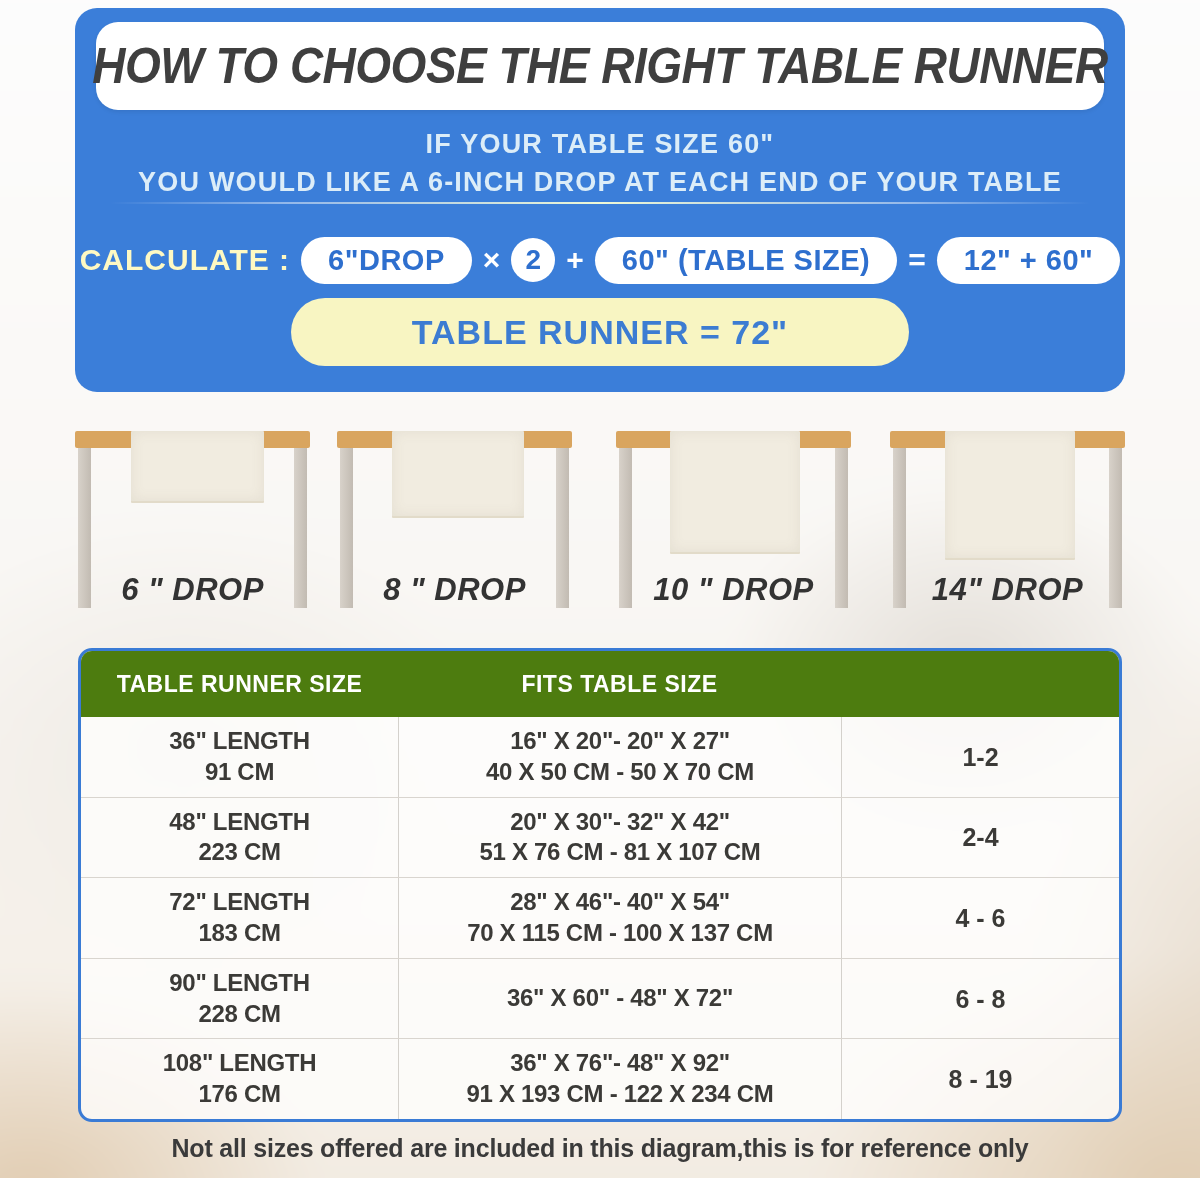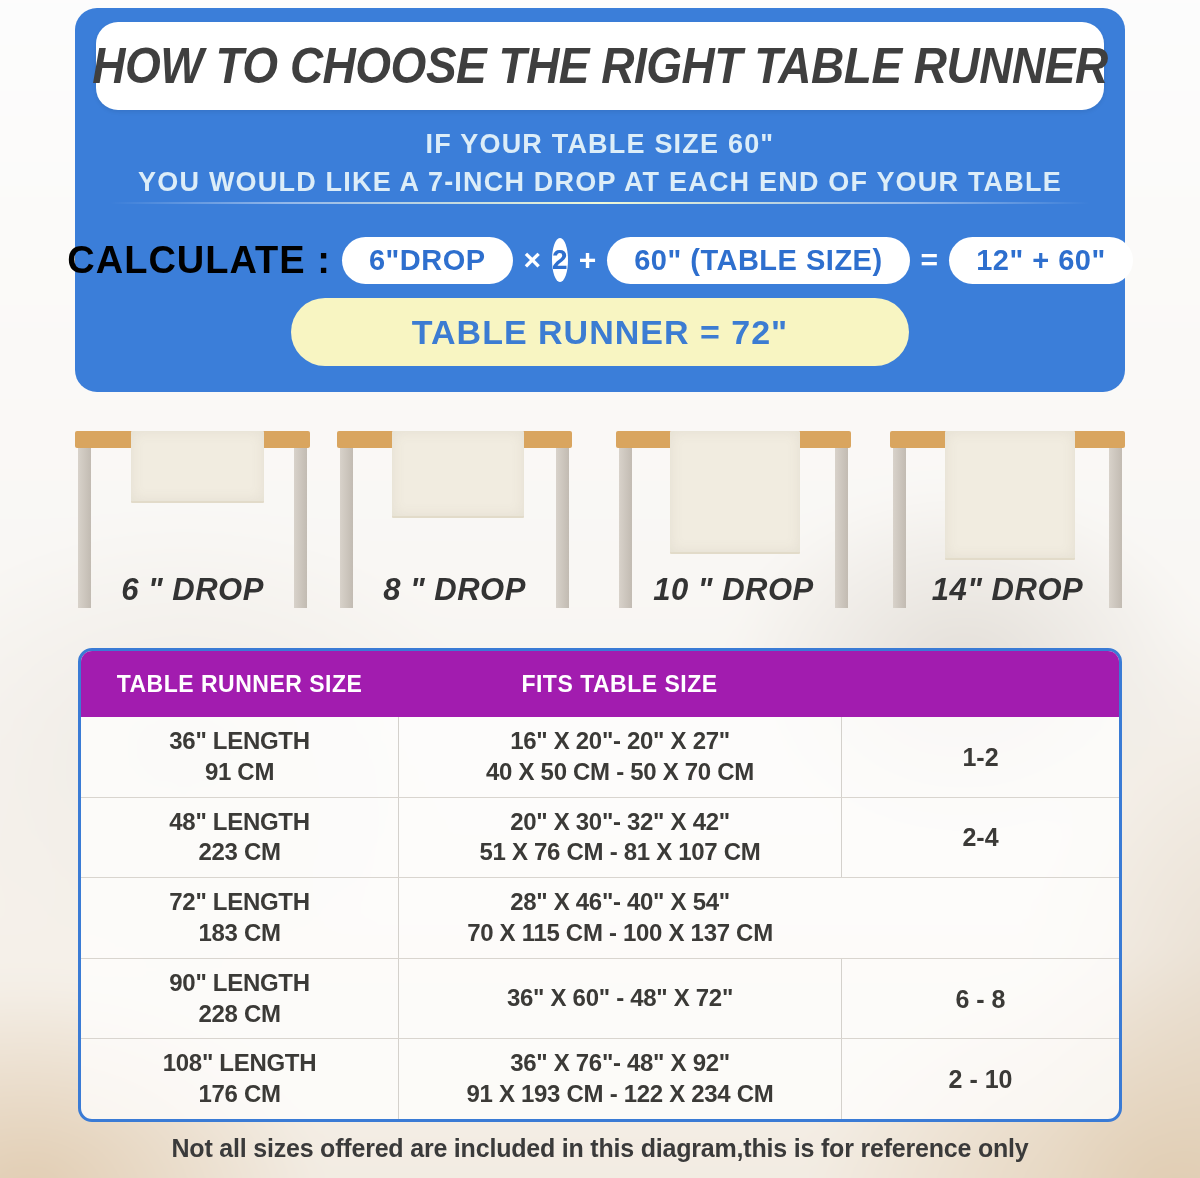--- a/index.html
+++ b/index.html
@@ -25,21 +25,21 @@
   .title-box span{font-size:46px;font-weight:bold;font-style:italic;color:#3f3f3f;
         letter-spacing:-.5px;transform:scaleY(1.08);white-space:nowrap;}
   .sub{position:absolute;left:0;right:0;text-align:center;color:#dcedf8;font-weight:600;
         font-size:27px;letter-spacing:1.2px;white-space:nowrap;}
   .sub1{top:121px;} .sub2{top:159px;}
   .hero-divider{position:absolute;left:35px;right:35px;top:194px;height:2px;
         background:linear-gradient(90deg,rgba(255,255,255,0),rgba(255,255,255,.45) 18%,
                    rgba(248,255,214,.95) 50%,rgba(255,255,255,.45) 82%,rgba(255,255,255,0));}
   .calc-row{position:absolute;left:0;right:0;top:226px;height:52px;display:flex;
         align-items:center;justify-content:center;gap:11px;}
-  .calc-label{color:#000000;font-weight:bold;font-size:38px;letter-spacing:1px;white-space:nowrap;}
+  .calc-label{color:#fef9c3;font-weight:bold;font-size:30px;letter-spacing:1px;white-space:nowrap;}
   .pill{background:#fff;color:#2e6fce;font-weight:bold;font-size:29px;letter-spacing:.5px;
         border-radius:999px;padding:7px 27px;white-space:nowrap;}
   .op{color:#fff;font-weight:bold;font-size:30px;}
   .mult-circle{width:44px;height:44px;border-radius:50%;background:#fff;color:#2e6fce;
         display:flex;align-items:center;justify-content:center;font-weight:bold;font-size:28px;}
   .result-pill{position:absolute;top:290px;left:50%;transform:translateX(-50%);
         width:618px;height:68px;background:#f8f5c2;border-radius:999px;display:flex;
         align-items:center;justify-content:center;color:#3c7cd2;font-weight:bold;
         font-size:34px;letter-spacing:1px;white-space:nowrap;}
 
@@ -57,21 +57,21 @@
         white-space:nowrap;}
   .fig1{left:75px;}  .fig1 .runner{left:56px;width:133px;height:70px;}
   .fig2{left:337px;} .fig2 .runner{left:55px;width:132px;height:85px;}
   .fig3{left:616px;} .fig3 .runner{left:54px;width:130px;height:121px;}
   .fig4{left:890px;} .fig4 .runner{left:55px;width:130px;height:127px;}
 
   
   .size-card{position:absolute;left:78px;top:648px;width:1044px;height:474px;
         border:3px solid #3a7bd5;border-radius:14px;overflow:hidden;
         background:rgba(255,255,255,.74);box-sizing:border-box;}
-  .card-header{height:66px;background:#a21caf;display:grid;
+  .card-header{height:66px;background:#4d7c0f;display:grid;
         grid-template-columns:317px 443px auto;align-items:center;}
   .card-header .hcell{text-align:center;color:#fff;font-weight:bold;font-size:23px;
         letter-spacing:.5px;white-space:nowrap;}
   .card-body{display:flex;flex-direction:column;height:402px;}
   .trow{flex:1;display:grid;grid-template-columns:317px 443px auto;}
   .trow + .trow{border-top:1px solid #d9d5cf;}
   .tcell{display:flex;flex-direction:column;align-items:center;justify-content:center;
         text-align:center;color:#3b3a37;font-weight:bold;font-size:24px;line-height:1.28;
         letter-spacing:-.3px;white-space:nowrap;}
   .tcell.mid,.tcell.last{border-left:1px solid #d4d1cc;}
@@ -83,21 +83,21 @@
 </head>
 <body>
 
 <div class="bg"></div>
 
 <div class="hero">
   <div class="title-box">
     <span>HOW TO CHOOSE THE RIGHT TABLE RUNNER</span>
   </div>
   <div class="sub sub1">IF YOUR TABLE SIZE 60"</div>
-  <div class="sub sub2">YOU WOULD LIKE A 7-INCH DROP AT EACH END OF YOUR TABLE</div>
+  <div class="sub sub2">YOU WOULD LIKE A 6-INCH DROP AT EACH END OF YOUR TABLE</div>
   <div class="hero-divider"></div>
 
   <div class="calc-row">
     <span class="calc-label">CALCULATE :</span>
     <span class="pill">6"DROP</span>
     <span class="op">×</span>
     <span class="mult-circle">2</span>
     <span class="op">+</span>
     <span class="pill">60"  (TABLE SIZE)</span>
     <span class="op">=</span>
@@ -169,20 +169,21 @@
 
     <div class="trow">
       <div class="tcell">
         <span>72" LENGTH</span>
         <span>183 CM</span>
       </div>
       <div class="tcell mid">
         <span>28" X 46"- 40" X 54"</span>
         <span>70 X 115 CM - 100 X 137 CM</span>
       </div>
+      <div class="tcell last">4 - 6</div>
     </div>
 
     <div class="trow">
       <div class="tcell">
         <span>90" LENGTH</span>
         <span>228 CM</span>
       </div>
       <div class="tcell mid">
         <span>36" X 60" - 48" X 72"</span>
       </div>
@@ -191,19 +192,19 @@
 
     <div class="trow">
       <div class="tcell">
         <span>108" LENGTH</span>
         <span>176 CM</span>
       </div>
       <div class="tcell mid">
         <span>36" X 76"- 48" X 92"</span>
         <span>91 X 193 CM - 122 X 234 CM</span>
       </div>
-      <div class="tcell last">2 - 10</div>
+      <div class="tcell last">8 - 19</div>
     </div>
 
   </div>
 </div>
 
 <div class="footnote">Not all sizes offered are included in this diagram,this is for reference only</div>
 
 </body></html>

